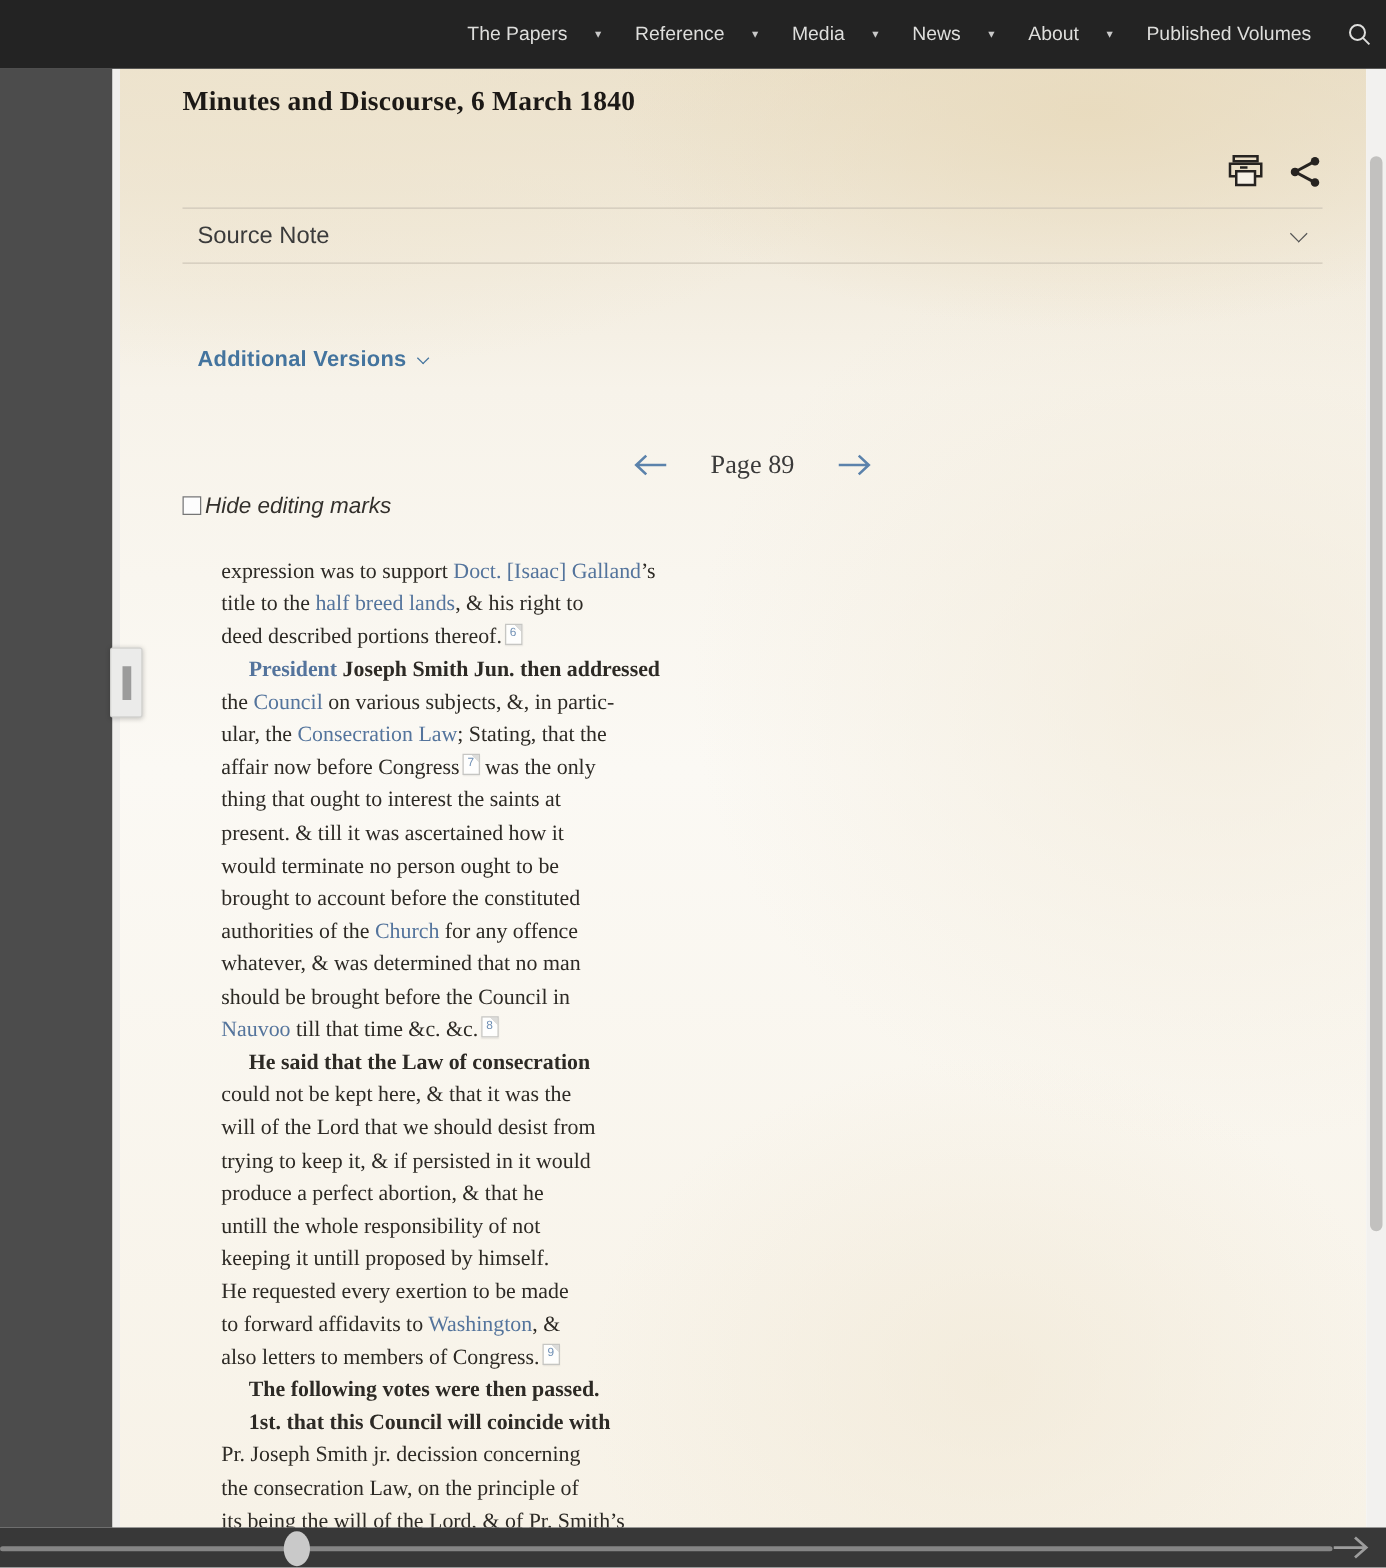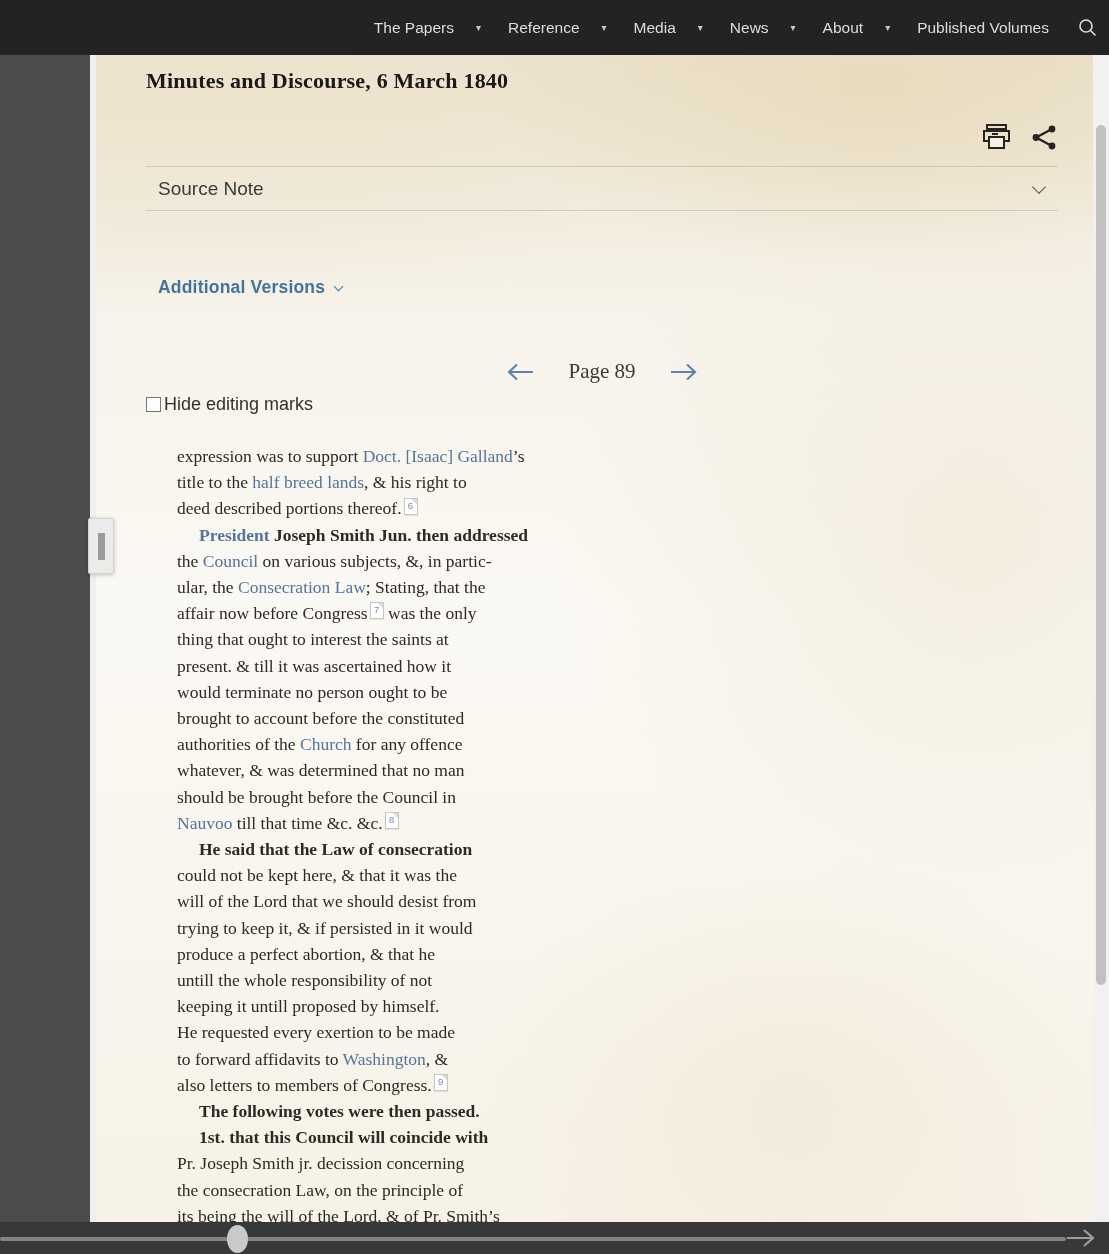--- a/index.html
+++ b/index.html
@@ -45,21 +45,21 @@
   .acc-label{font-size:19px;color:#3b3b3b;}
   .chev{width:9px;height:9px;border-right:1.6px solid #555;border-bottom:1.6px solid #555;transform:rotate(45deg);margin-top:-4px;}
   .addl{position:absolute;left:62px;top:222px;display:flex;align-items:center;gap:10px;cursor:pointer;}
   .addl-label{font-size:17.5px;font-weight:700;color:#44749e;letter-spacing:.2px;}
   .chev-blue{width:6px;height:6px;border-right:1.6px solid #44749e;border-bottom:1.6px solid #44749e;transform:rotate(45deg);margin-top:-3px;}
   
   .pager{position:absolute;left:50px;top:276px;width:912px;display:flex;justify-content:center;gap:33px;margin-top:28px;}
   .pager-label{font-family:"Liberation Serif",serif;font-size:21px;color:#3a3a3a;}
   .pager-arrow{cursor:pointer;display:flex;align-items:center;}
   
-  .hidemarks{position:absolute;left:50px;top:339px;display:flex;align-items:center;gap:3px;cursor:default;}
+  .hidemarks{position:absolute;left:50px;top:339px;display:flex;align-items:center;gap:3px;cursor:default;font-style:italic;}
   .cb{width:13px;height:13px;border:1px solid #767676;background:#fdfdfd;display:inline-block;cursor:pointer;}
   .hm-label{font-size:18px;color:#33302c;}
   
   .doc{position:absolute;left:50px;top:388px;width:520px;margin-left:31px;}
   .dl{
     font-family:"Liberation Serif",serif;font-size:17.5px;line-height:26.2px;
     color:#2d2a25;white-space:nowrap;
   }
   .dl.in{text-indent:22px;font-weight:bold;}
   .lnk{color:#54749c;text-decoration:none;cursor:pointer;}

